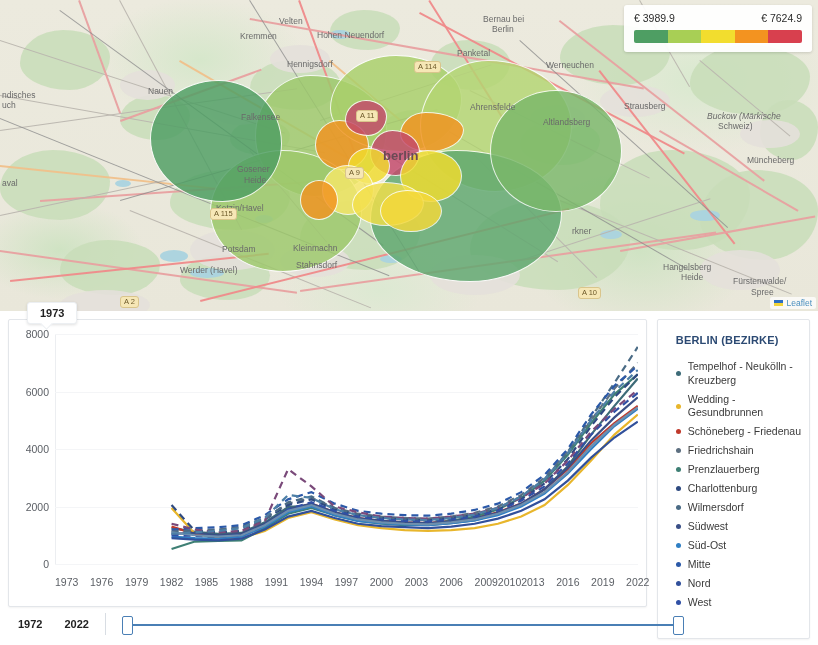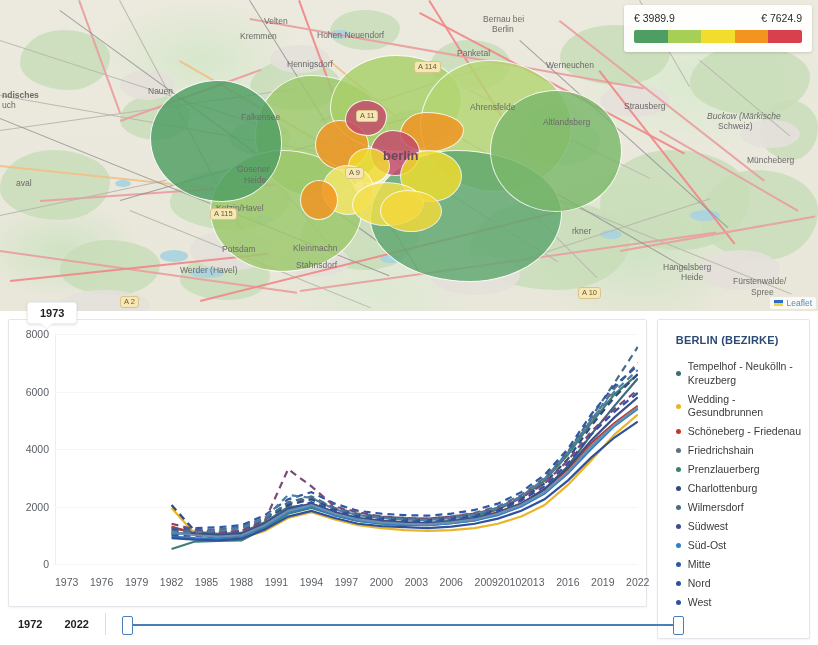--- a/index.html
+++ b/index.html
@@ -198,21 +198,21 @@
           <div class="poly" style="left: 348px; top: 148px; width: 40px; height: 34px; background: rgb(242, 221, 46); border-radius: 50%;"></div>
           <div class="poly" style="left: 400px; top: 150px; width: 60px; height: 50px; background: rgb(242, 221, 46); border-radius: 45% 55% 50% 50% / 50%;"></div>
           <div class="poly" style="left: 322px; top: 165px; width: 50px; height: 48px; background: rgb(247, 232, 106); border-radius: 48% 52% 50% 50% / 50%;"></div>
           <div class="poly" style="left: 352px; top: 182px; width: 70px; height: 42px; background: rgb(243, 224, 74); border-radius: 46% 54% 52% 48% / 52% 48%;"></div>
           <div class="poly" style="left: 300px; top: 180px; width: 36px; height: 38px; background: rgb(243, 147, 32); border-radius: 50%;"></div>
           <div class="poly" style="left: 380px; top: 190px; width: 60px; height: 40px; background: rgb(245, 217, 58); border-radius: 44% 56% 50% 50% / 50%;"></div>
           <div class="poly" style="left: 345px; top: 100px; width: 40px; height: 34px; background: rgb(196, 72, 107); border-radius: 50% 50% 45% 55% / 55% 45%;"></div>
         </div>
       <div id="map-labels">
           <div class="maplabel" style="left: 148px; top: 86px;">Nauen</div>
-          <div class="maplabel" style="left: 264px; top: 16px;">Velten</div>
+          <div class="maplabel" style="left: 279px; top: 16px;">Velten</div>
           <div class="maplabel" style="left: 317px; top: 30px;">Hohen Neuendorf</div>
           <div class="maplabel" style="left: 483px; top: 14px;">Bernau bei</div>
           <div class="maplabel" style="left: 492px; top: 24px;">Berlin</div>
           <div class="maplabel" style="left: 457px; top: 48px;">Panketal</div>
           <div class="maplabel" style="left: 546px; top: 60px;">Werneuchen</div>
           <div class="maplabel" style="left: 287px; top: 59px;">Hennigsdorf</div>
           <div class="maplabel" style="left: 240px; top: 31px;">Kremmen</div>
           <div class="maplabel" style="left: 241px; top: 112px;">Falkensee</div>
           <div class="maplabel" style="left: 470px; top: 102px;">Ahrensfelde</div>
           <div class="maplabel" style="left: 543px; top: 117px;">Altlandsberg</div>
@@ -225,23 +225,23 @@
           <div class="maplabel" style="left: 293px; top: 243px;">Kleinmachn</div>
           <div class="maplabel" style="left: 296px; top: 260px;">Stahnsdorf</div>
           <div class="maplabel" style="left: 180px; top: 265px;">Werder (Havel)</div>
           <div class="maplabel" style="left: 733px; top: 276px;">Fürstenwalde/</div>
           <div class="maplabel" style="left: 751px; top: 287px;">Spree</div>
           <div class="maplabel" style="left: 663px; top: 262px;">Hangelsberg</div>
           <div class="maplabel" style="left: 681px; top: 272px;">Heide</div>
           <div class="maplabel" style="left: 237px; top: 164px;">Gosener</div>
           <div class="maplabel" style="left: 244px; top: 175px;">Heide</div>
           <div class="maplabel" style="left: 572px; top: 226px;">rkner</div>
-          <div class="maplabel" style="left: 2px; top: 90px; font-weight: bold;">ndisches</div>
+          <div class="maplabel" style="left: 2px; top: 90px;">ndisches</div>
           <div class="maplabel" style="left: 2px; top: 100px;">uch</div>
-          <div class="maplabel" style="left: 16px; top: 178px;">aval</div>
+          <div class="maplabel" style="left: 2px; top: 178px;">aval</div>
           <div class="shield" style="left: 414px; top: 61px;">A 114</div>
           <div class="shield" style="left: 356px; top: 110px;">A 11</div>
           <div class="shield" style="left: 210px; top: 208px;">A 115</div>
           <div class="shield" style="left: 578px; top: 287px;">A 10</div>
           <div class="shield" style="left: 120px; top: 296px;">A 2</div>
           <div class="shield" style="left: 345px; top: 167px;">A 9</div>
         </div>
       <div class="maplabel" style="left:383px;top:148px;font-size:13px;color:#6b4a55;font-weight:bold;">berlin</div>
     </div>
 

